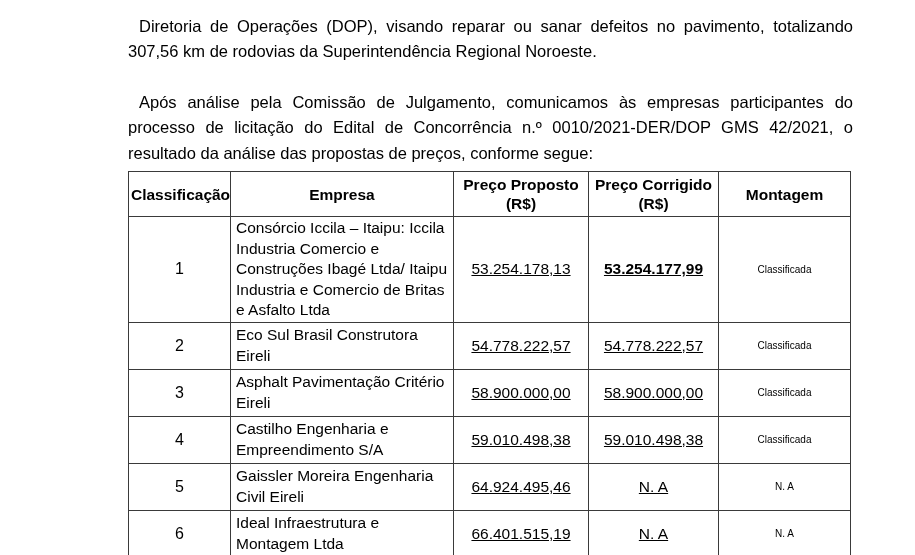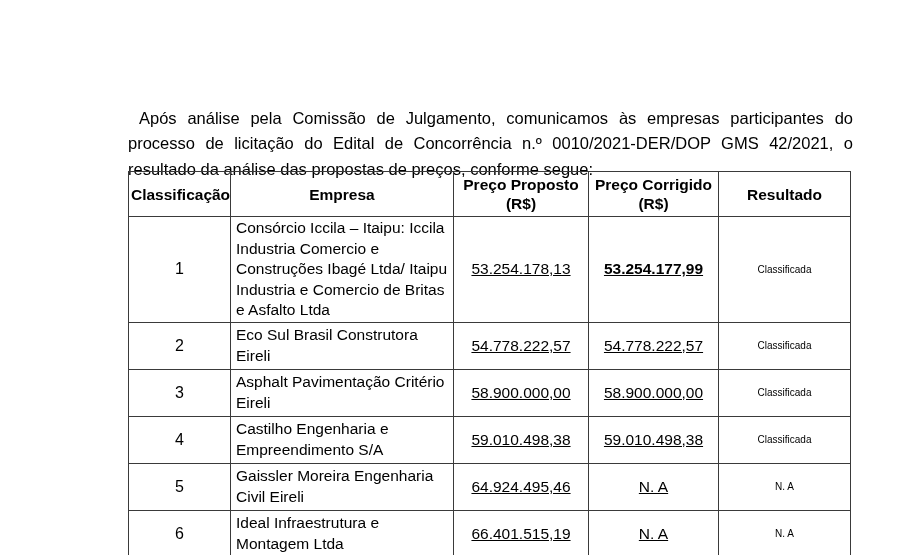--- a/index.html
+++ b/index.html
@@ -30,21 +30,21 @@
     width: 725px;
     font-size: 16.5px;
     line-height: 25.5px;
     text-align: justify;
     text-justify: inter-word;
   }
   .para.indent { text-indent: 11px; }
 
   #para-obra  { top: -3px; }
   #para-criterio { top: 58px; text-indent: 11px; text-align: left; }
-  #para-analise { top: 89px; }
+  #para-analise { top: 73px; }
 
   .bold { font-weight: bold; }
 
   
   .bid-table {
     position: absolute;
     left: 128px;
     top: 171px;
     width: 722px;
     border-collapse: collapse;
@@ -103,39 +103,40 @@
   .result-top  { vertical-align: top;    padding-top: 3px; }
   .result-mid  { vertical-align: middle; }
 
   .firm-top { vertical-align: top; padding-top: 3px; margin-left: 36px; }
 </style>
 </head>
 <body>
 
 <div class="page">
 
+  <p class="para indent" id="para-obra">Diretoria de Operações (DOP), visando reparar ou sanar defeitos no pavimento, totalizando 307,56 km de rodovias da Superintendência Regional Noroeste.</p>
 
 
   <p class="para indent" id="para-analise">Após análise pela Comissão de Julgamento, comunicamos às empresas participantes do processo de licitação do Edital de Concorrência n.º 0010/2021-DER/DOP GMS 42/2021, o resultado da análise das propostas de preços, conforme segue:</p>
 
   <table class="bid-table">
     <colgroup>
       <col class="c-rank">
         <col class="c-firm">
         <col class="c-prop">
         <col class="c-corr">
         <col class="c-res">
     </colgroup>
     <thead>
       <tr>
         <th>Classificação</th>
         <th>Empresa</th>
         <th><span>Preço Proposto</span><br><span>(R$)</span></th>
         <th><span>Preço Corrigido</span><br><span>(R$)</span></th>
-        <th>Resultado</th>
+        <th>Montagem</th>
       </tr>
     </thead>
     <tbody>
 
       <tr class="row-tall">
         <td class="rank">1</td>
         <td class="firm firm-top">Consórcio Iccila – Itaipu: Iccila Industria  Comercio e Construções Ibagé Ltda/ Itaipu Industria e Comercio de Britas e Asfalto Ltda</td>
         <td class="money">53.254.178,13</td>
         <td class="money bold-val">53.254.177,99</td>
         <td class="result result-mid">Classificada</td>

